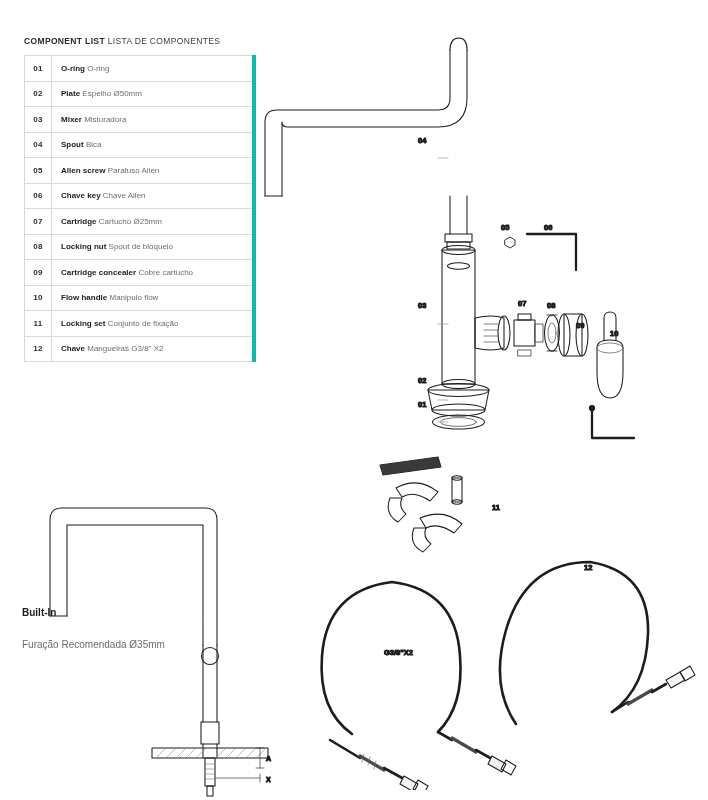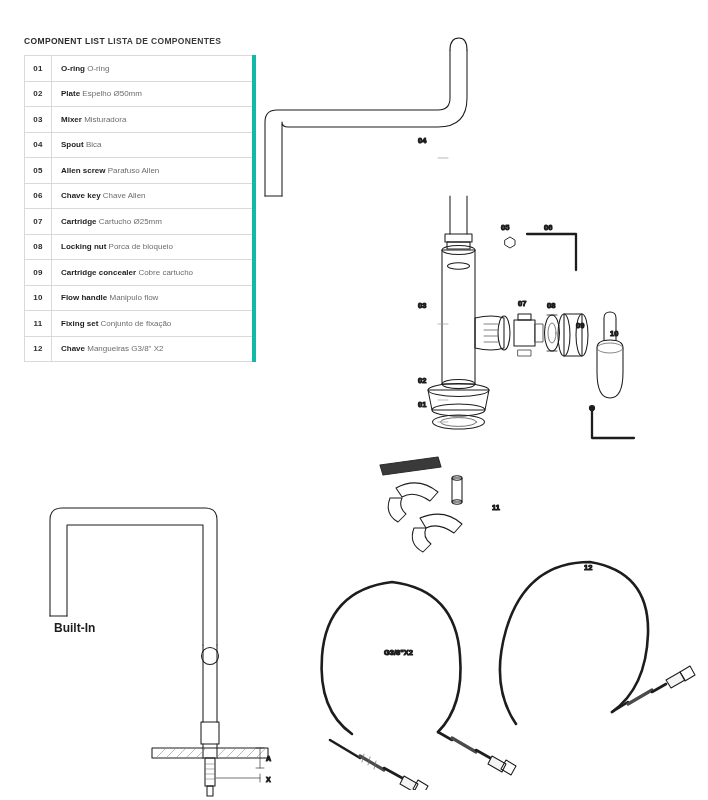--- a/index.html
+++ b/index.html
@@ -23,21 +23,21 @@
     top: 36px;
     width: 232px;
   }
   #component-list .list-title {
     font-size: 8.5px;
     letter-spacing: .35px;
     margin-bottom: 9px;
     white-space: nowrap;
   }
   #component-list .list-title b { font-weight: bold; }
-  #component-list .list-title span { font-weight: bold; color:#3a3a3a; }
+  #component-list .list-title span { font-weight: normal; color:#3a3a3a; }
 
   .clist-table {
     border-collapse: collapse;
     width: 100%;
   }
   .clist-table tr { height: 25.5px; }
   .clist-table td {
     border-top: 1px solid #d9d9d9;
     border-bottom: 1px solid #d9d9d9;
     font-size: 8px;
@@ -61,25 +61,24 @@
   .clist-table td.desc i {
     font-style: normal;
     color: #6d6d6d;
     font-weight: normal;
   }
 
   
   #builtin-notes {
     position: absolute;
     left: 22px;
-    top: 620px;
+    top: 606px;
     width: 200px;
-    font-size: 12px;
+    font-size: 10px;
     line-height: 1.45;
-    margin-left: 32px;
   }
   #builtin-notes .strong { font-weight: bold; color:#1d1d1d; }
   #builtin-notes .soft { color:#6d6d6d; }
   #builtin-notes .gap { height: 17px; }
 
   
   .draw {
     position: absolute;
     pointer-events: none;
   }
@@ -150,58 +149,59 @@
         <td class="num">07</td>
         <td class="desc">
           <b>Cartridge</b>
           <i>Cartucho Ø25mm</i>
         </td>
       </tr>
       <tr>
         <td class="num">08</td>
         <td class="desc">
           <b>Locking nut</b>
-          <i>Porca de bloqueio</i>
+          <i>Spout de bloqueio</i>
         </td>
       </tr>
       <tr>
         <td class="num">09</td>
         <td class="desc">
           <b>Cartridge concealer</b>
           <i>Cobre cartucho</i>
         </td>
       </tr>
       <tr>
         <td class="num">10</td>
         <td class="desc">
           <b>Flow handle</b>
           <i>Manipulo flow</i>
         </td>
       </tr>
       <tr>
         <td class="num">11</td>
         <td class="desc">
-          <b>Fixing set</b>
+          <b>Locking set</b>
           <i>Conjunto de fixação</i>
         </td>
       </tr>
       <tr>
         <td class="num">12</td>
         <td class="desc">
           <b>Chave</b>
           <i>Mangueiras G3/8" X2</i>
         </td>
       </tr>
     </tbody>
   </table>
 </div>
 
 <div id="builtin-notes">
   <div class="strong">Built-In</div>
   <div class="gap"></div>
+  <div class="soft">Furação Recomendada Ø35mm</div>
 </div>
 
 <div class="draw" id="dwg-exploded">
 <svg width="400" height="430" viewBox="0 0 400 430" fill="none" stroke="#1d1d1d" stroke-width="1.05" stroke-linejoin="round" stroke-linecap="round">
 
   <g>
     <path d="M13 178 L13 104 Q13 92 25 92 L186 92 Q198 92 198 80 L198 32"></path>
     <path d="M30 178 L30 104 Q30 109 36 109 L186 109 Q215 109 215 80 L215 32"></path>
     <path d="M198 32 Q198 20 207 20 Q215 20 215 32"></path>
     <path d="M13 178 L30 178"></path>

